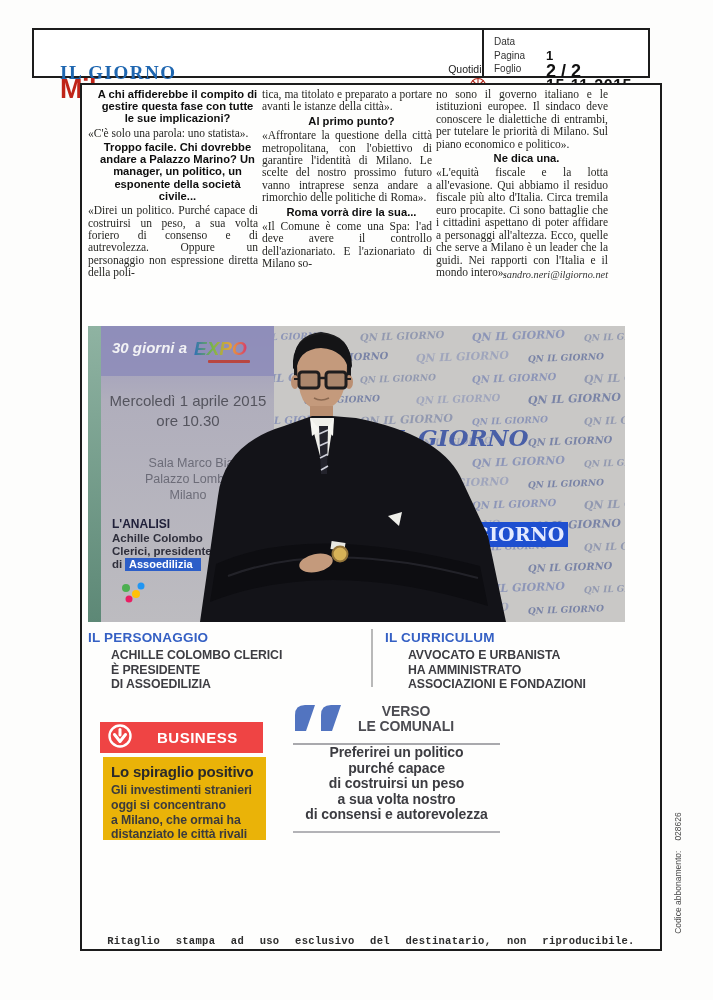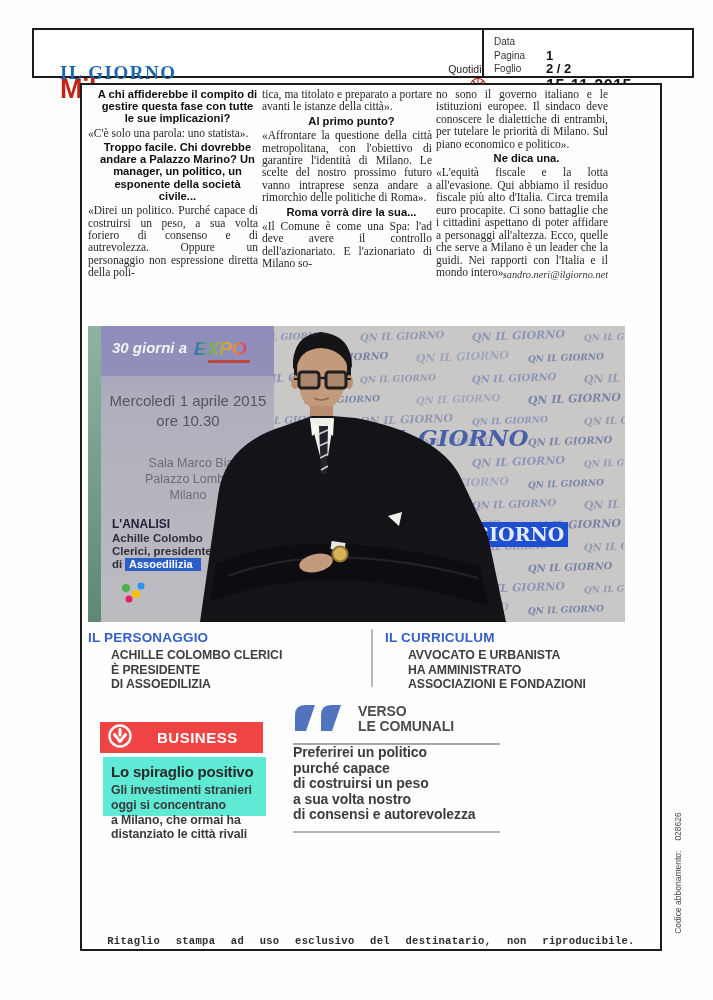--- a/index.html
+++ b/index.html
@@ -14,26 +14,26 @@
   
   #masthead-box{left:32px;top:28px;width:455px;height:50px;}
   #masthead-name{left:26px;top:32px;font-family:"Liberation Serif",serif;font-weight:bold;
      color:#1e66b0;font-size:19px;letter-spacing:1.5px;}
   #masthead-edition{left:26px;top:46px;font-size:27px;font-weight:bold;color:#bf2418;letter-spacing:-0.5px;line-height:27px;}
   #publication-type{left:385px;top:33px;width:80px;text-align:right;font-size:10.5px;color:#222;}
   #emblem{left:430px;top:45px;}
   #org-name{left:398px;top:70px;width:72px;text-align:center;font-size:6.5px;font-weight:bold;color:#b0281c;letter-spacing:0.3px;}
   #org-subtitle{left:388px;top:77px;width:92px;text-align:center;font-size:3.8px;color:#b0281c;}
 
-  #meta-box{left:482px;top:28px;width:212px;height:50px;}
+  #meta-box{left:482px;top:28px;width:168px;height:50px;}
   .meta-label{position:absolute;left:10px;font-size:10px;color:#333;}
   .meta-value{position:absolute;left:62px;color:#111;}
   #meta-data-label{top:6px;} #meta-data-value{top:3px;font-size:16px;font-weight:bold;letter-spacing:0.5px;margin-top:44px;}
   #meta-pagina-label{top:20px;} #meta-pagina-value{top:18px;font-size:13px;font-weight:bold;}
-  #meta-foglio-label{top:33px;} #meta-foglio-value{top:31px;font-size:13px;font-weight:bold;}
+  #meta-foglio-label{top:33px;} #meta-foglio-value{top:31px;font-size:18px;font-weight:bold;}
 
   
   #article-frame{left:80px;top:83px;width:582px;height:868px;border:2px solid #1c1c1c;background:#fefefd;}
 
   
   .col{position:absolute;top:88px;width:170px;font-family:"Liberation Serif",serif;
        font-size:11.5px;line-height:12.45px;color:#272724;text-align:justify;}
   #col1{left:88px;} #col2{left:262px;} #col3{left:436px;width:172px;}
   .col p{margin:0 0 2px 0;}
   .col p.q{font-family:"Liberation Sans",sans-serif;font-weight:bold;font-size:11.2px;
@@ -50,27 +50,27 @@
   #caption-right{left:385px;width:240px;}
   .caption .heading{font-size:13.5px;font-weight:bold;color:#3560c4;letter-spacing:0.2px;margin-bottom:3px;}
   .caption .cap-line{font-size:12.3px;font-weight:bold;color:#3d3d42;line-height:14.5px;letter-spacing:-0.1px;margin-left:23px;}
   #caption-divider{left:371px;top:629px;width:2px;height:58px;background:#b9b9b9;}
 
   
   #business-badge{left:100px;top:722px;width:163px;height:31px;background:#ef4444;
       display:flex;align-items:center;}
   #business-badge .icon{margin-left:7px;}
   #business-badge .label{color:#fff;font-weight:bold;font-size:15px;letter-spacing:0.5px;margin-left:24px;}
-  #business-box{left:103px;top:757px;width:163px;height:59px;background:#5eead4;
+  #business-box{left:103px;top:757px;width:163px;height:83px;background:#eab308;
       padding:6px 8px;box-sizing:border-box;}
   #business-box .title{font-size:15px;font-weight:bold;color:#2a2a2a;margin:0 0 3px 0;letter-spacing:-0.2px;}
   #business-box .b-line{font-size:12.3px;font-weight:bold;color:#3b3b3d;line-height:14.8px;letter-spacing:-0.1px;}
 
   
-  #quote-block{left:293px;top:703px;width:207px;}
+  #quote-block{left:293px;top:703px;width:207px;text-align:center;}
   .quote-head{display:flex;gap:13px;align-items:flex-start;}
   .quote-heading{font-size:14px;font-weight:bold;color:#4c4c52;line-height:14.5px;letter-spacing:-0.1px;padding-top:1px;}
   .quote-rule{margin-top:6px;height:2px;background:#a9a9ad;}
   .quote-rule.bottom{margin-top:8px;height:2px;background:#b3b3b7;}
   .quote-lines{margin-top:0;font-size:14px;font-weight:bold;color:#3c3c41;line-height:15.5px;letter-spacing:-0.1px;}
 
   
   #disclaimer{left:84px;top:935px;width:574px;text-align:center;
       font-family:"Liberation Mono",monospace;font-size:10.5px;font-weight:bold;
       color:#2e2e2e;word-spacing:9px;letter-spacing:0.3px;}

